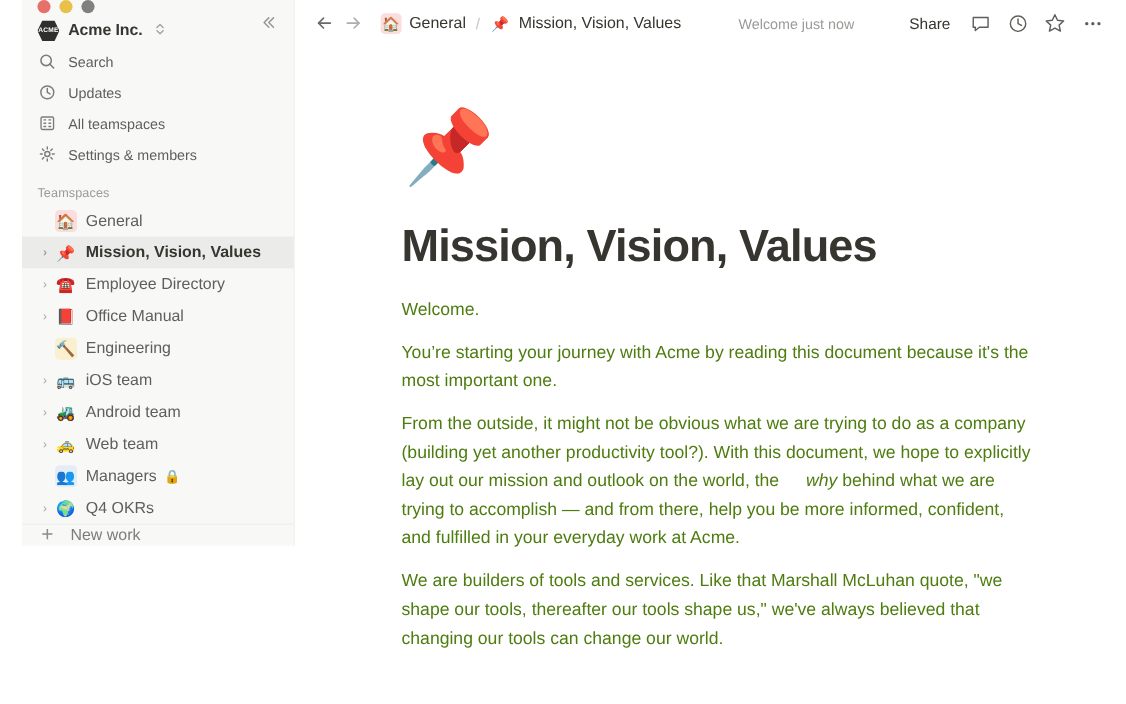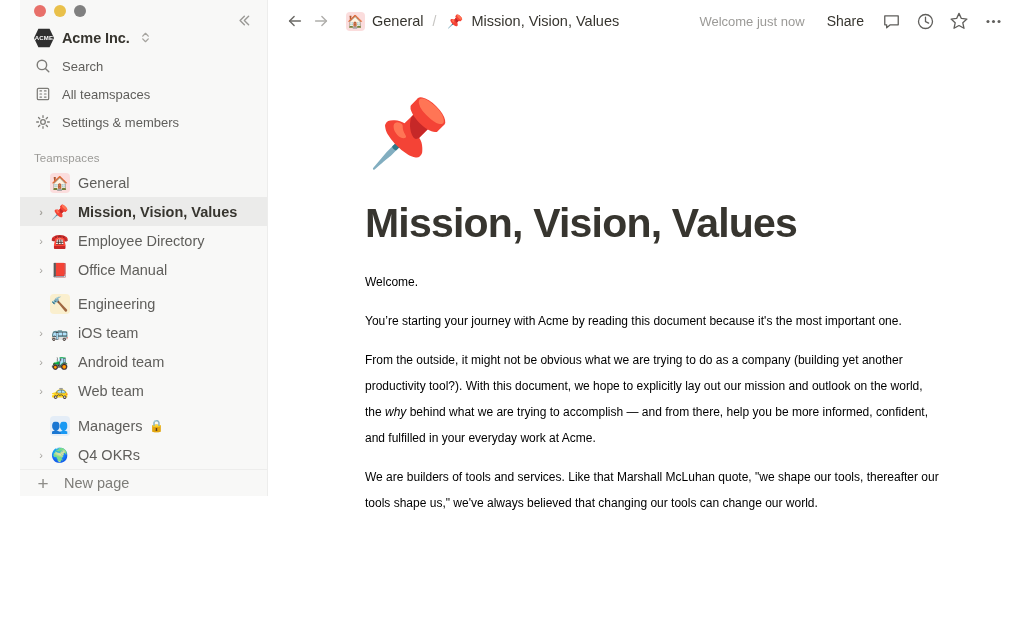--- a/index.html
+++ b/index.html
@@ -233,20 +233,21 @@
     font-size: 13px;
     color: #9B9A97;
     margin-right: 10px;
     white-space: nowrap;
   }
   .share-btn {
     font-size: 14px;
     color: #37352F;
     padding: 4px 8px;
     border-radius: 4px;
+    margin-left: 28px;
   }
   .icon-btn {
     width: 30px; height: 30px;
     display: flex; align-items: center; justify-content: center;
     border-radius: 4px;
     color: #5F5E5B;
   }
 
   .doc {
     padding: 0 0 0 96px;
@@ -269,28 +270,28 @@
     font-size: 41px;
     font-weight: bold;
     color: #37352F;
     letter-spacing: -0.8px;
     line-height: 1.15;
     margin-bottom: 22px;
     margin-left: 1px;
   }
 
   .para {
-    font-size: 12px;
+    font-size: 16px;
     line-height: 26px;
-    color: #000000;
+    color: #4d7c0f;
     margin-bottom: 13px;
     margin-left: 1px;
     max-width: 575px;
   }
-  .para em { font-style: italic; }
+  .para em { font-style: italic; margin-left: 20px; }
 </style>
 </head>
 <body>
 
 <div id="app">
 
   <aside id="sidebar">
 
     <div class="win-bar">
       <div class="lights">
@@ -319,20 +320,29 @@
 
     <nav class="nav-list">
       <div class="nav-item">
         <span class="nav-icon">
           <svg width="16" height="16" viewBox="0 0 18 18" fill="none" stroke="currentColor" stroke-width="1.6" stroke-linecap="round">
             <circle cx="7.8" cy="7.8" r="5.3"></circle>
               <line x1="11.7" y1="11.7" x2="15.5" y2="15.5"></line>
           </svg>
         </span>
         <span class="nav-label">Search</span>
+      </div>
+      <div class="nav-item">
+        <span class="nav-icon">
+          <svg width="16" height="16" viewBox="0 0 18 18" fill="none" stroke="currentColor" stroke-width="1.5" stroke-linecap="round">
+            <circle cx="9" cy="9" r="6.6"></circle>
+              <polyline points="9,5 9,9 11.8,10.6"></polyline>
+          </svg>
+        </span>
+        <span class="nav-label">Updates</span>
       </div>
       <div class="nav-item">
         <span class="nav-icon">
           <svg width="16" height="16" viewBox="0 0 18 18" fill="none" stroke="currentColor" stroke-width="1.4">
             <rect x="2.6" y="2.6" width="12.8" height="12.8" rx="1.4"></rect>
             <line x1="5.6" y1="5.6" x2="7.3" y2="5.6" stroke-linecap="round"></line>
             <line x1="10.7" y1="5.6" x2="12.4" y2="5.6" stroke-linecap="round"></line>
             <line x1="5.6" y1="9" x2="7.3" y2="9" stroke-linecap="round"></line>
             <line x1="10.7" y1="9" x2="12.4" y2="9" stroke-linecap="round"></line>
             <line x1="5.6" y1="12.4" x2="7.3" y2="12.4" stroke-linecap="round"></line>
@@ -415,21 +425,21 @@
         <span class="twisty">›</span>
         <span class="emoji">🌍</span>
         <span class="tree-label">Q4 OKRs</span>
       </div>
     </div>
 
     <div class="sidebar-spacer"></div>
 
     <div class="new-page">
       <span class="plus-glyph">+</span>
-      <span>New page</span>
+      <span>New work</span>
     </div>
   </aside>
 
   <main id="main">
 
     <div class="topbar">
       <div class="nav-arrow">
         <svg width="18" height="18" viewBox="0 0 20 20" fill="none" stroke="currentColor" stroke-width="1.6" stroke-linecap="round" stroke-linejoin="round">
           <line x1="16" y1="10" x2="4" y2="10"></line>
             <polyline points="9,5 4,10 9,15"></polyline>

